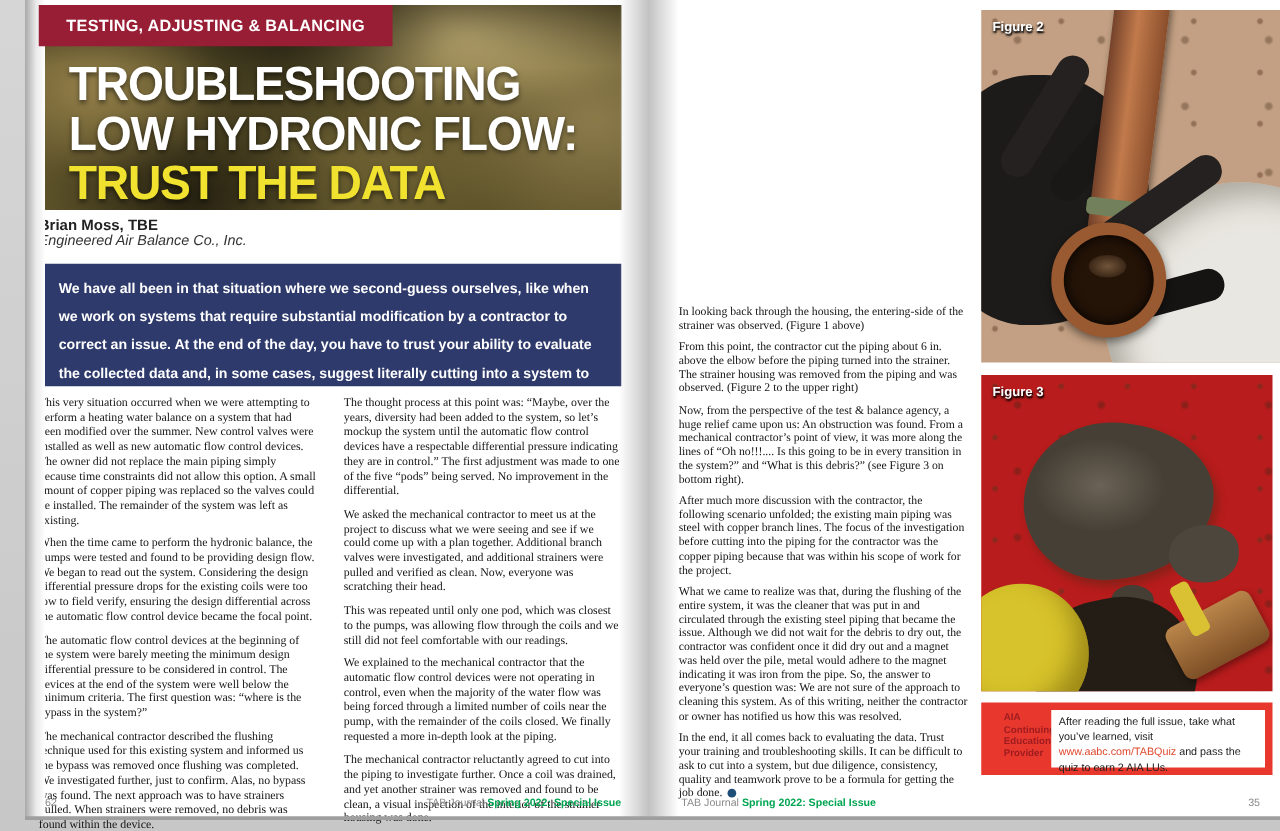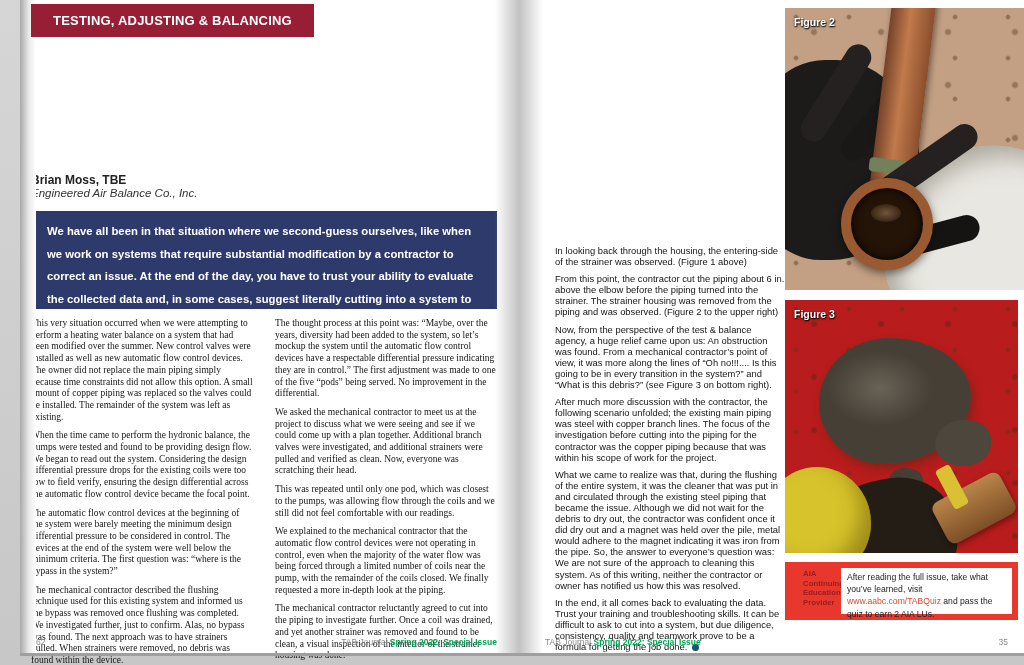--- a/index.html
+++ b/index.html
@@ -45,22 +45,22 @@
   .byline .org  { font-size:11.5px; font-style:italic; color:#333; font-family:"Liberation Sans",sans-serif; }
 
   
   .callout { position:absolute; left:11px; top:211px; width:466px; height:98px; background:#2e3a6b;
              color:#fff; font-weight:bold; font-size:11.3px; line-height:22.5px; padding:9px 16px; }
 
   
   .body-cols { position:absolute; left:11px; top:318px; width:466px; display:flex; gap:22px; }
   .col { width:222px; font-family:"Liberation Serif", serif; font-size:9.5px; line-height:11.7px; color:#141414; }
   .col p { margin-bottom:7px; }
-  .rcol { position:absolute; left:12px; top:245px; width:231px; font-family:Liberation Sans, sans-serif;
-          font-size:9.4px; line-height:11.1px; color:#141414;margin-left:12px; }
+  .rcol { position:absolute; left:12px; top:245px; width:231px; font-family:Liberation Serif, serif;
+          font-size:9.4px; line-height:11.1px; color:#141414; }
   .rcol p { margin-bottom:6px; }
   .endmark { display:inline-block; width:7px; height:7px; border-radius:50%; background:#1f4e79;
              vertical-align:-1px; margin-left:2px; }
 
   
   .footer { position:absolute; top:637px; font-size:8.5px; color:#8a8a8a; }
   .footer .issue { color:#00a551; font-weight:bold; }
   .fl-num  { left:16px; }
   .fl-text { right:13px; }
   .fr-text { left:14px; }
@@ -143,20 +143,29 @@
   .aia-link { color:#e0492f; }
 </style>
 </head>
 <body>
 
 <div class="stage">
   <div class="spread">
 
     <div class="page-left">
 
+      <div class="hero">
+        <div class="hero-photo"></div>
+        <div class="hero-shade"></div>
+        <div class="title">
+          <div>TROUBLESHOOTING</div>
+          <div>LOW HYDRONIC FLOW:</div>
+          <div class="yellow">TRUST THE DATA</div>
+        </div>
+      </div>
       <div class="kicker">TESTING, ADJUSTING &amp; BALANCING</div>
 
       <div class="byline">
         <div class="name">Brian Moss, TBE</div>
         <div class="org">Engineered Air Balance Co., Inc.</div>
       </div>
 
       <div class="callout">We have all been in that situation where we second-guess ourselves, like when we work on systems that require substantial modification by a contractor to correct an issue. At the end of the day, you have to trust your ability to evaluate the collected data and, in some cases, suggest literally cutting into a system to identify a problem.</div>
 
       <div class="body-cols">

